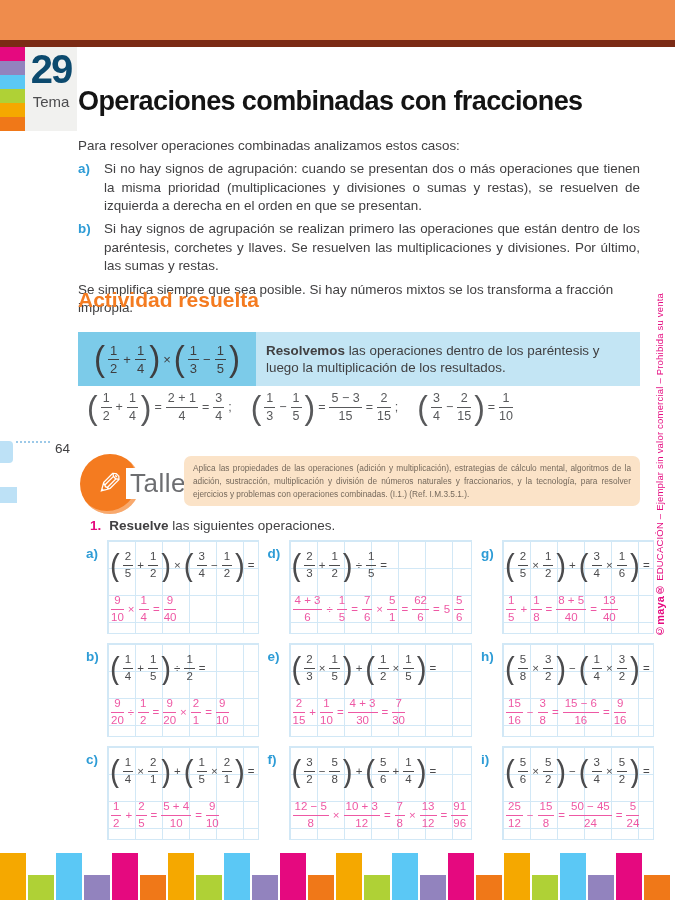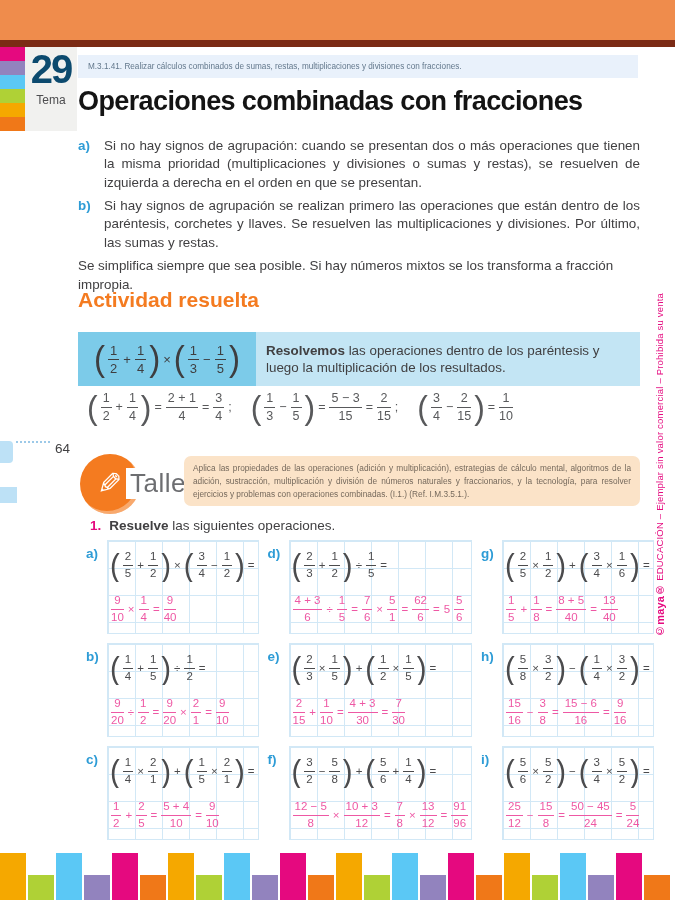--- a/index.html
+++ b/index.html
@@ -8,21 +8,21 @@
 
   
   .banner{position:absolute;left:0;top:0;width:675px;height:40px;background:#EF8C4C;}
   .maroon{position:absolute;left:0;top:40px;width:675px;height:7px;background:#7B2B15;}
 
   
   .squares{position:absolute;left:0;top:47px;width:25px;}
   .squares div{width:25px;height:14px;}
   .tema-block{position:absolute;left:25px;top:47px;width:52px;height:84px;background:#F1F1EF;text-align:center;}
   .tema-num{display:block;color:#0c4a6e;font-size:40px;font-weight:bold;line-height:1.0;letter-spacing:-2px;margin-top:2px;}
-  .tema-word{display:block;color:#4D4D4F;font-size:12px;margin-top:4px;}
+  .tema-word{display:block;color:#4D4D4F;font-size:15px;margin-top:4px;}
 
   
   .standard{position:absolute;left:78px;top:55px;width:560px;height:23px;background:#E9F1FB;
             color:#63788C;font-size:8.2px;display:flex;align-items:center;padding-left:10px;box-sizing:border-box;}
 
   .title{position:absolute;left:78px;top:86px;margin:0;color:#141414;font-size:27px;font-weight:bold;letter-spacing:-0.6px;}
 
   
   .intro{position:absolute;left:78px;top:137px;width:562px;font-size:13.4px;line-height:1.37;}
   .intro p{margin:0 0 5px 0;}
@@ -107,25 +107,25 @@
       <div style="background: rgb(175, 209, 54);"></div>
       <div style="background: rgb(245, 168, 0);"></div>
       <div style="background: rgb(240, 120, 24);"></div>
     </div>
 
   <div class="tema-block">
     <span class="tema-num">29</span>
     <span class="tema-word">Tema</span>
   </div>
 
-  <div class="standard">M.3.1.41. Realizar cálculos combinados de sumas, restas, multiplicaciones y divisiones con fracciones.</div>
 
   <h1 class="title">Operaciones combinadas con fracciones</h1>
 
   <div class="intro">
+    <p>Para resolver operaciones combinadas analizamos estos casos:</p>
     <div class="case">
       <span class="lbl">a)</span>
       <span class="txt">Si no hay signos de agrupación: cuando se presentan dos o más operaciones que tienen la misma prioridad (multiplicaciones y divisiones o sumas y restas), se resuelven de izquierda a derecha en el orden en que se presentan.</span>
     </div>
     <div class="case">
       <span class="lbl">b)</span>
       <span class="txt">Si hay signos de agrupación se realizan primero las operaciones que están dentro de los paréntesis, corchetes y llaves. Se resuelven las multiplicaciones y divisiones. Por último, las sumas y restas.</span>
     </div>
     <p class="closing">Se simplifica siempre que sea posible. Si hay números mixtos se los transforma a fracción impropia.</p>
   </div>

